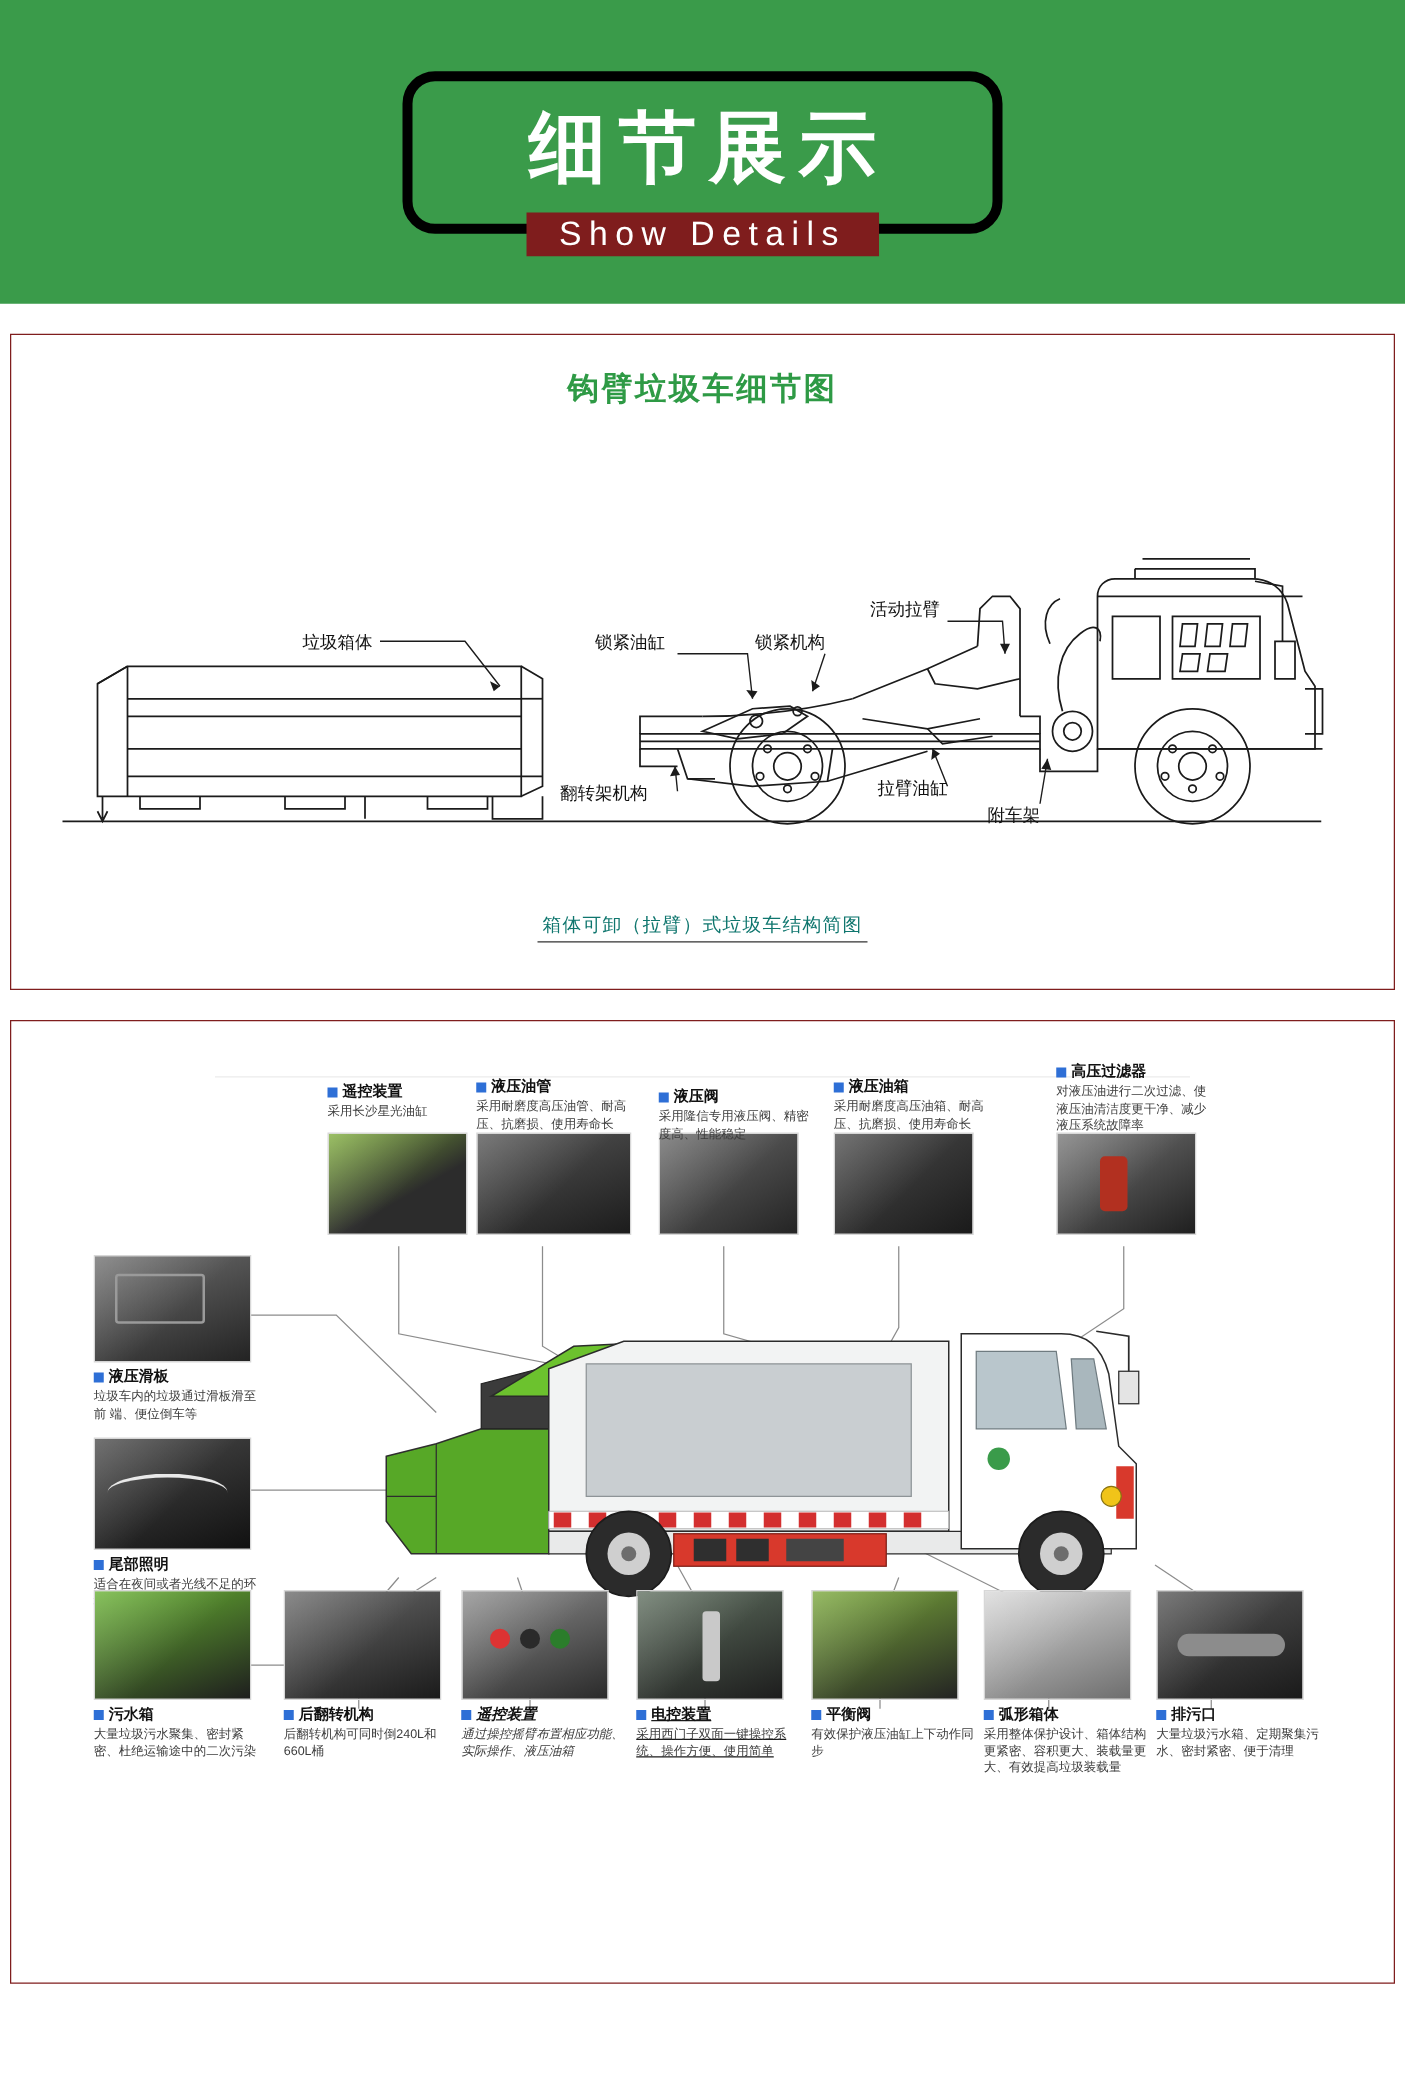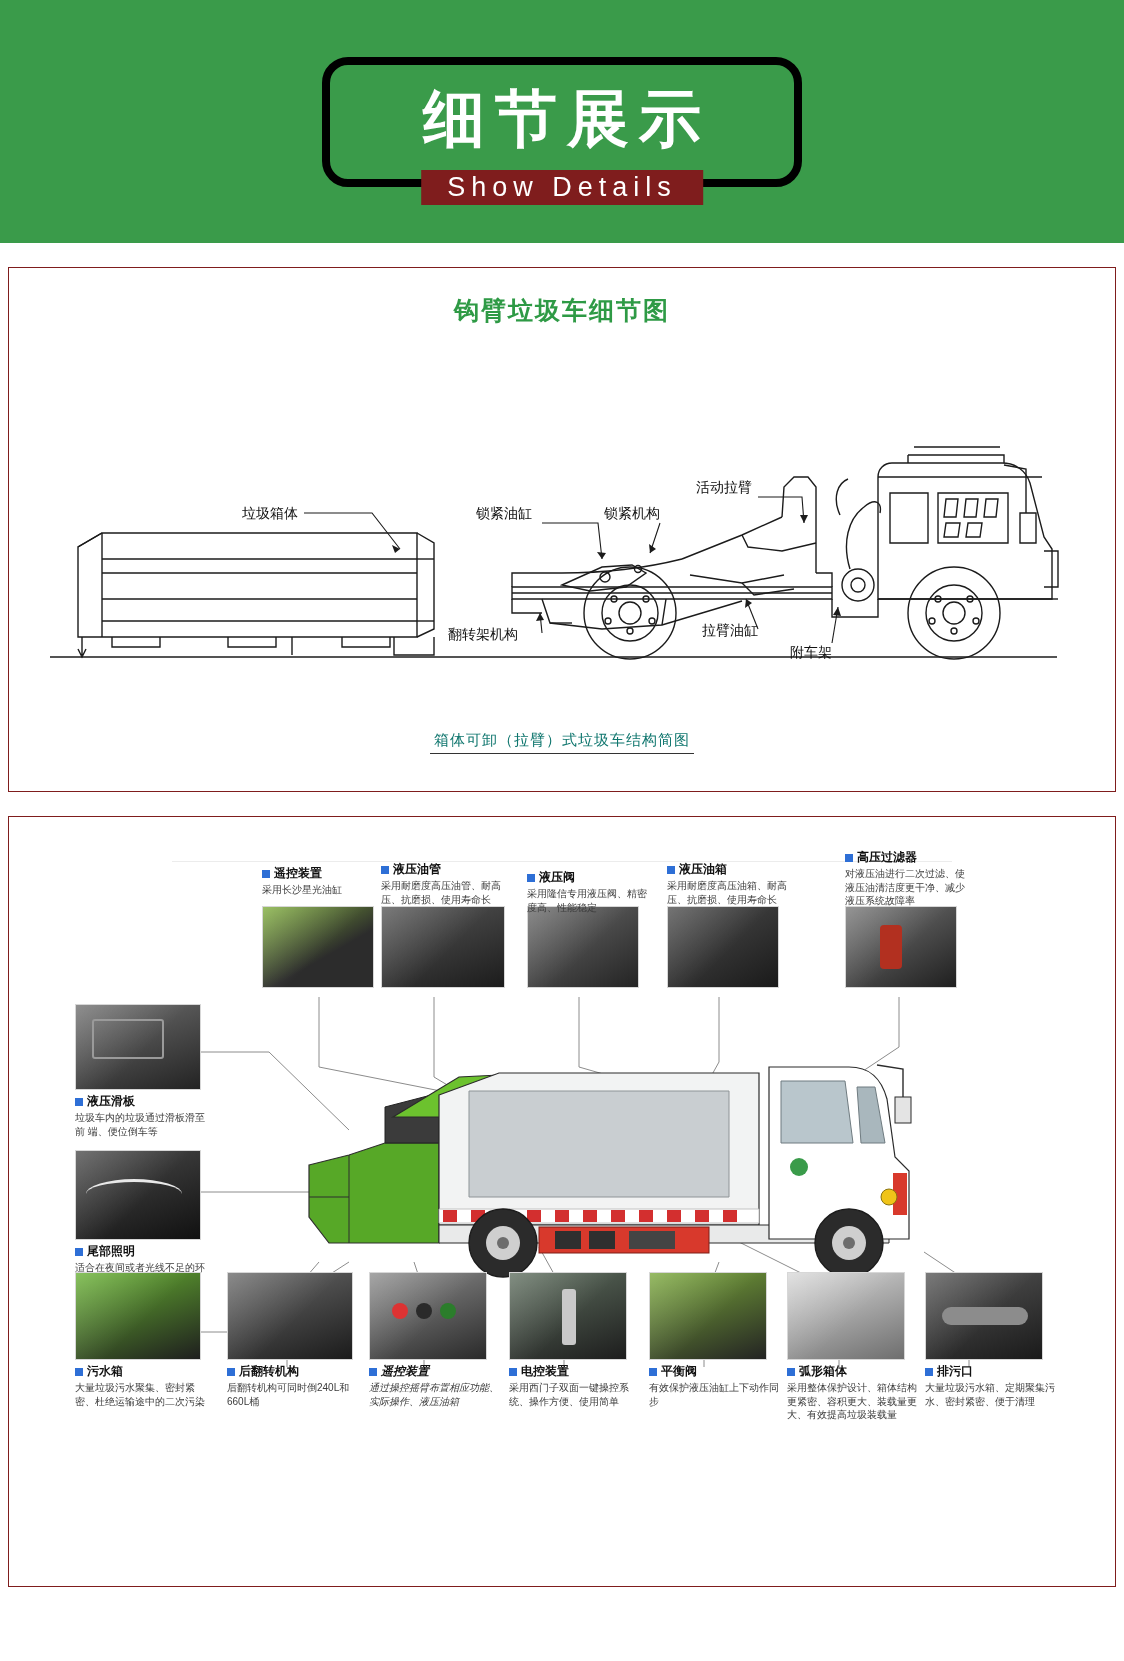--- a/index.html
+++ b/index.html
@@ -468,21 +468,21 @@
       </div>
       <div class="lbl" style="left:350px; top:502px; width:132px;font-style:italic;">
         <div class="t">遥控装置</div>
         <div class="d">通过操控摇臂布置相应功能、实际操作、液压油箱</div>
       </div>
 
       <div class="ph" style="left:490px; top:410px; width:118px; height:88px; background:linear-gradient(160deg,#5f6f5f,#1d1d1d);">
         <span class="sheen"></span>
         <div style="position:absolute;left:52px;top:16px;width:14px;height:56px;background:#c9c9c9;border-radius:3px;"></div>
       </div>
-      <div class="lbl" style="left:490px; top:502px; width:132px;">
+      <div class="lbl" style="left:490px; top:502px; width:132px;text-decoration:underline;">
         <div class="t">电控装置</div>
         <div class="d">采用西门子双面一键操控系统、操作方便、使用简单</div>
       </div>
 
       <div class="ph" style="left:630px; top:410px; width:118px; height:88px; background:linear-gradient(160deg,#7aa83a,#232323);">
           <span class="sheen"></span>
         </div>
       <div class="lbl" style="left:630px; top:502px; width:132px;">
         <div class="t">平衡阀</div>
         <div class="d">有效保护液压油缸上下动作同步</div>

